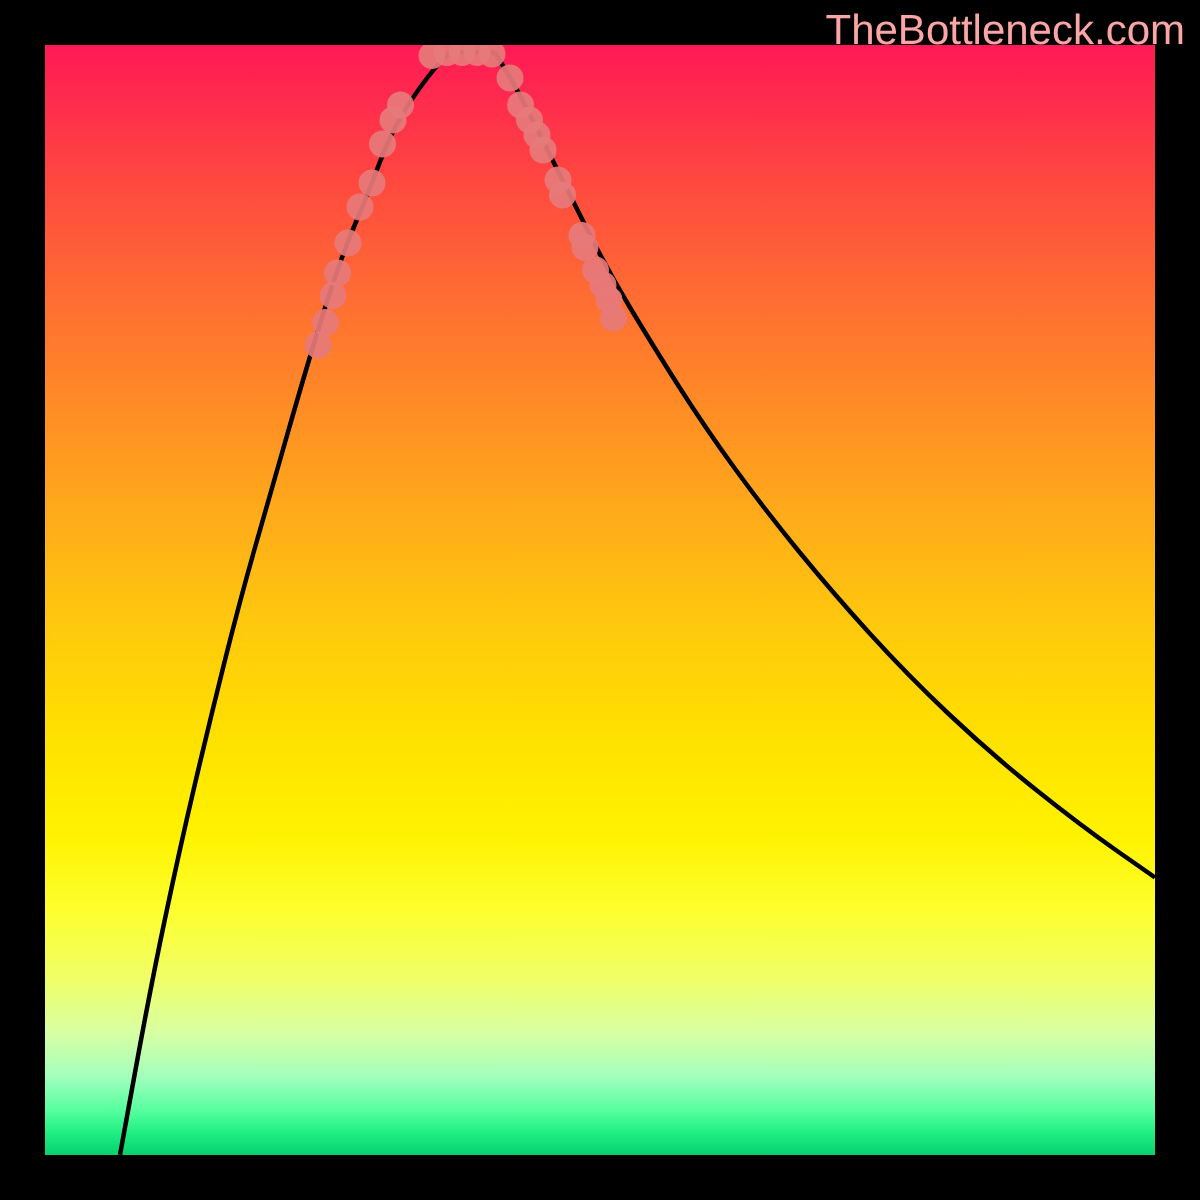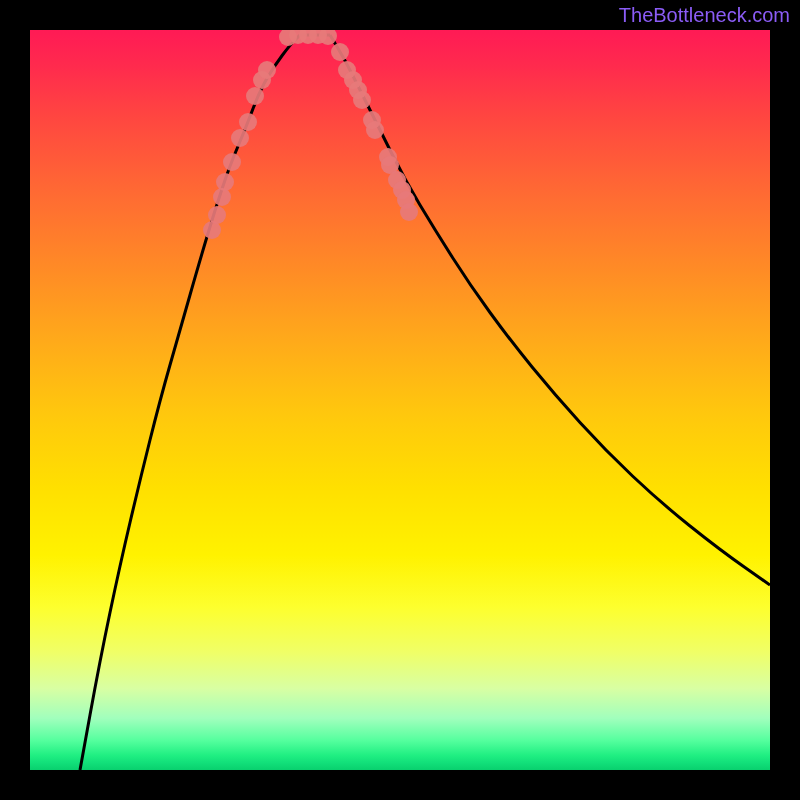--- a/index.html
+++ b/index.html
@@ -38,22 +38,22 @@
       #a1ffbd 93%,
       #55ff9e 96%,
       #20ef82 98%,
       #12e07a 99%,
       #09d06e 100%);
   }
   .watermark {
     position: absolute;
     top: 4px;
     right: 10px;
-    color: #8b5cf6;
-    font-size: 20px;
+    color: #fca5a5;
+    font-size: 28px;
     font-weight: 500;
     font-family: Arial, Helvetica, sans-serif;
   }
   svg.curve {
     position: absolute;
     left: 0;
     top: 0;
     width: 740px;
     height: 740px;
   }

